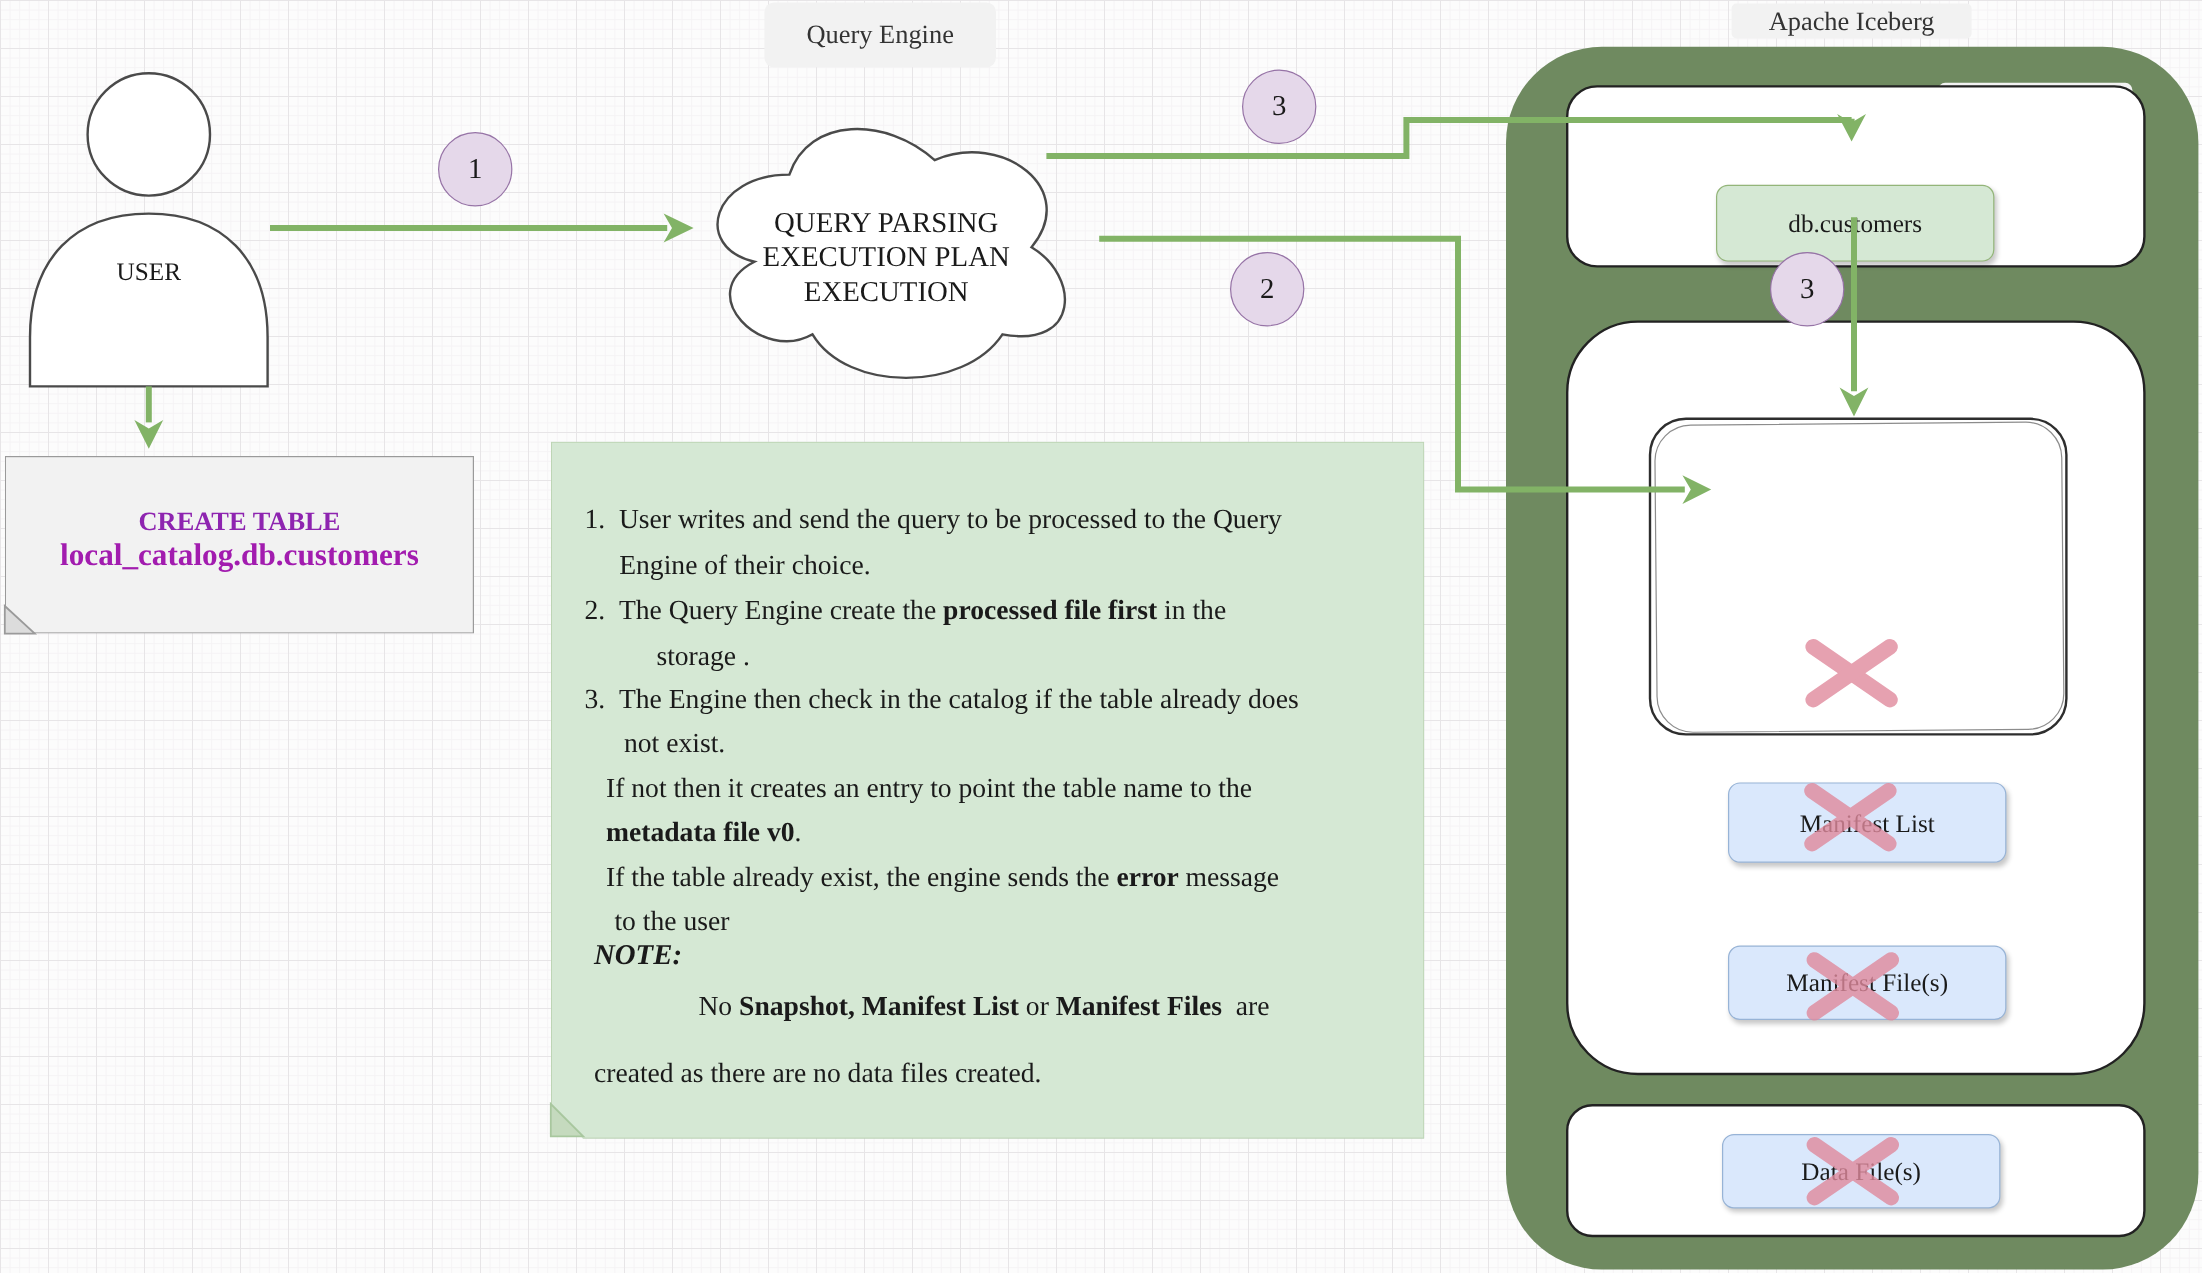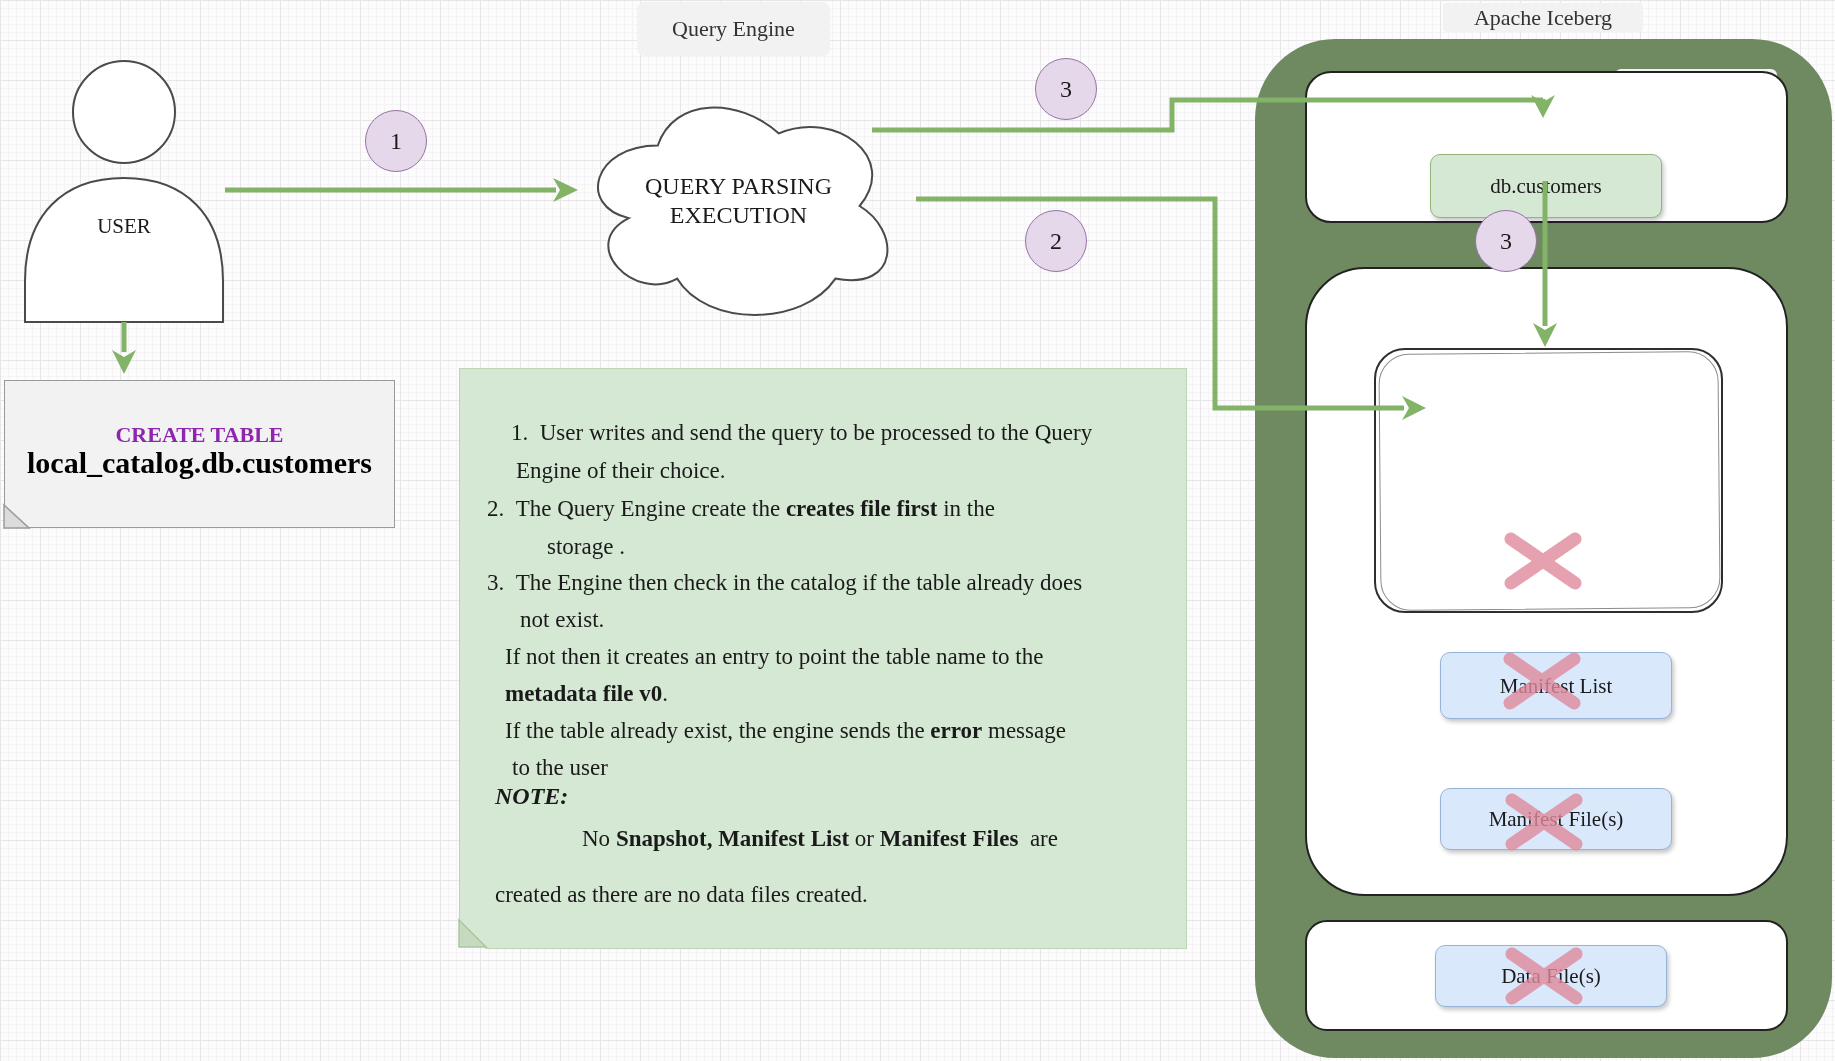--- a/index.html
+++ b/index.html
@@ -90,43 +90,44 @@
 <div class="abs bbox" style="left:1435px;top:945px;width:230px;height:60px;">
   <span>Data File(s)</span>
 </div>
 
 <div class="abs lbl" style="left:637px;top:2px;width:193px;height:54px;border-radius:8px;">
   <span>Query Engine</span>
 </div>
 
 <div class="abs" style="left:577px;top:172px;width:323px;text-align:center;font-size:24px;line-height:29px;z-index:4;">
   <div>QUERY PARSING</div>
+  <div>EXECUTION PLAN</div>
   <div>EXECUTION</div>
 </div>
 
 <div class="abs" style="left:24px;top:214px;width:200px;text-align:center;font-size:21px;z-index:4;">
   <span>USER</span>
 </div>
 
 <div class="abs notebox" style="left:4px;top:380px;width:391px;height:148px;background:#f2f2f2;border:1px solid #9a9a9a;
             box-shadow:3px 4px 4px rgba(0,0,0,.25);
             clip-path:polygon(0 0,100% 0,100% 100%,25px 100%,0 calc(100% - 23px));
             display:flex;flex-direction:column;align-items:center;justify-content:flex-start;padding-top:40px;box-sizing:border-box;">
   <div style="color:#8e24b0;font-weight:bold;font-size:22px;line-height:28px;">CREATE TABLE</div>
-  <div style="color:#000000;font-weight:bold;font-size:30px;line-height:28px;">local_catalog.db.customers</div>
+  <div style="color:#a21caf;font-weight:bold;font-size:26px;line-height:28px;">local_catalog.db.customers</div>
 </div>
 
 <div class="abs notebox" style="left:459px;top:368px;width:726px;height:579px;background:#d5e8d4;border:1px solid #bdd5b5;
             box-shadow:4px 5px 5px rgba(0,0,0,.2);
             clip-path:polygon(0 0,100% 0,100% 100%,27px 100%,0 calc(100% - 27px));"></div>
 
 <div>
-  <div class="noteline" style="left:511px;top:418px;z-index:4;"><span>1.&nbsp;&nbsp;User writes and send the query to be processed to the Query</span></div>
+  <div class="noteline" style="left:487px;top:418px;z-index:4;"><span>1.&nbsp;&nbsp;User writes and send the query to be processed to the Query</span></div>
   <div class="noteline" style="left:516px;top:456px;z-index:4;"><span>Engine of their choice.</span></div>
-  <div class="noteline" style="left:487px;top:494px;z-index:4;"><span>2.&nbsp;&nbsp;The Query Engine create the </span><span class="seg-b">creates file first</span><span> in the</span></div>
+  <div class="noteline" style="left:487px;top:494px;z-index:4;"><span>2.&nbsp;&nbsp;The Query Engine create the </span><span class="seg-b">processed file first</span><span> in the</span></div>
   <div class="noteline" style="left:547px;top:532px;z-index:4;"><span>storage .</span></div>
   <div class="noteline" style="left:487px;top:568px;z-index:4;"><span>3.&nbsp;&nbsp;The Engine then check in the catalog if the table already does</span></div>
   <div class="noteline" style="left:520px;top:605px;z-index:4;"><span>not exist.</span></div>
   <div class="noteline" style="left:505px;top:642px;z-index:4;"><span>If not then it creates an entry to point the table name to the</span></div>
   <div class="noteline" style="left:505px;top:679px;z-index:4;"><span class="seg-b">metadata file v0</span><span>.</span></div>
   <div class="noteline" style="left:505px;top:716px;z-index:4;"><span>If the table already exist, the engine sends the </span><span class="seg-b">error</span><span> message</span></div>
   <div class="noteline" style="left:512px;top:753px;z-index:4;"><span>to the user</span></div>
 </div>
 
 <div class="noteline" style="left:495px;top:781px;font-weight:bold;font-style:italic;font-size:24px;z-index:4;">NOTE:</div>

